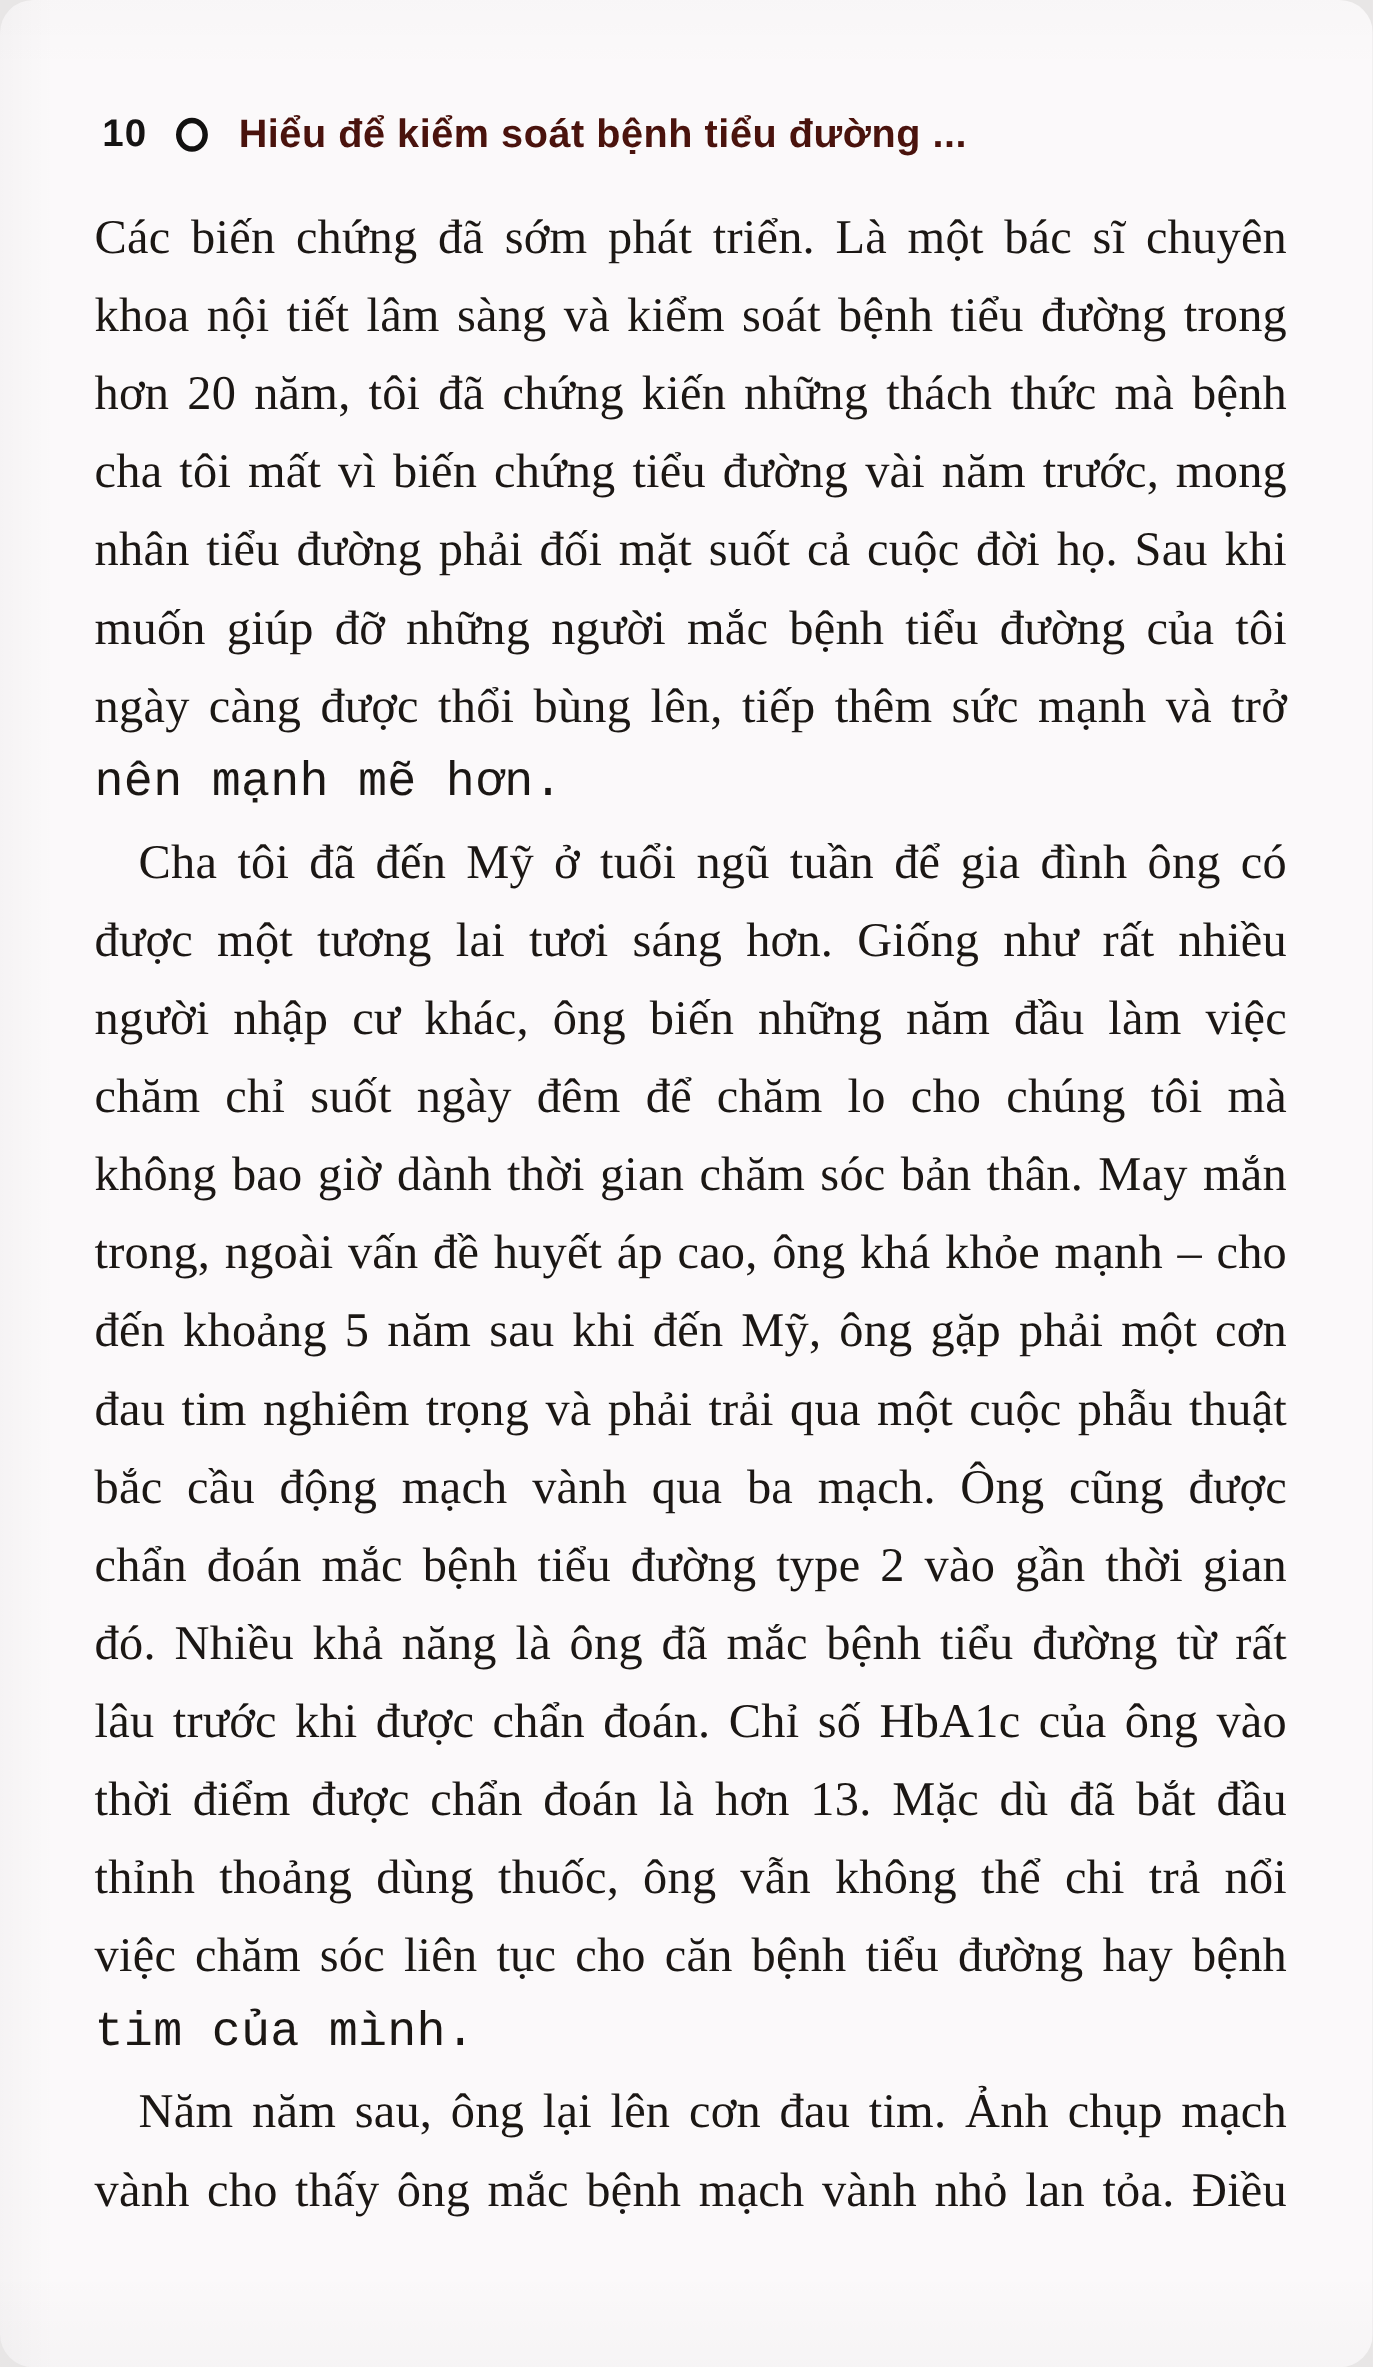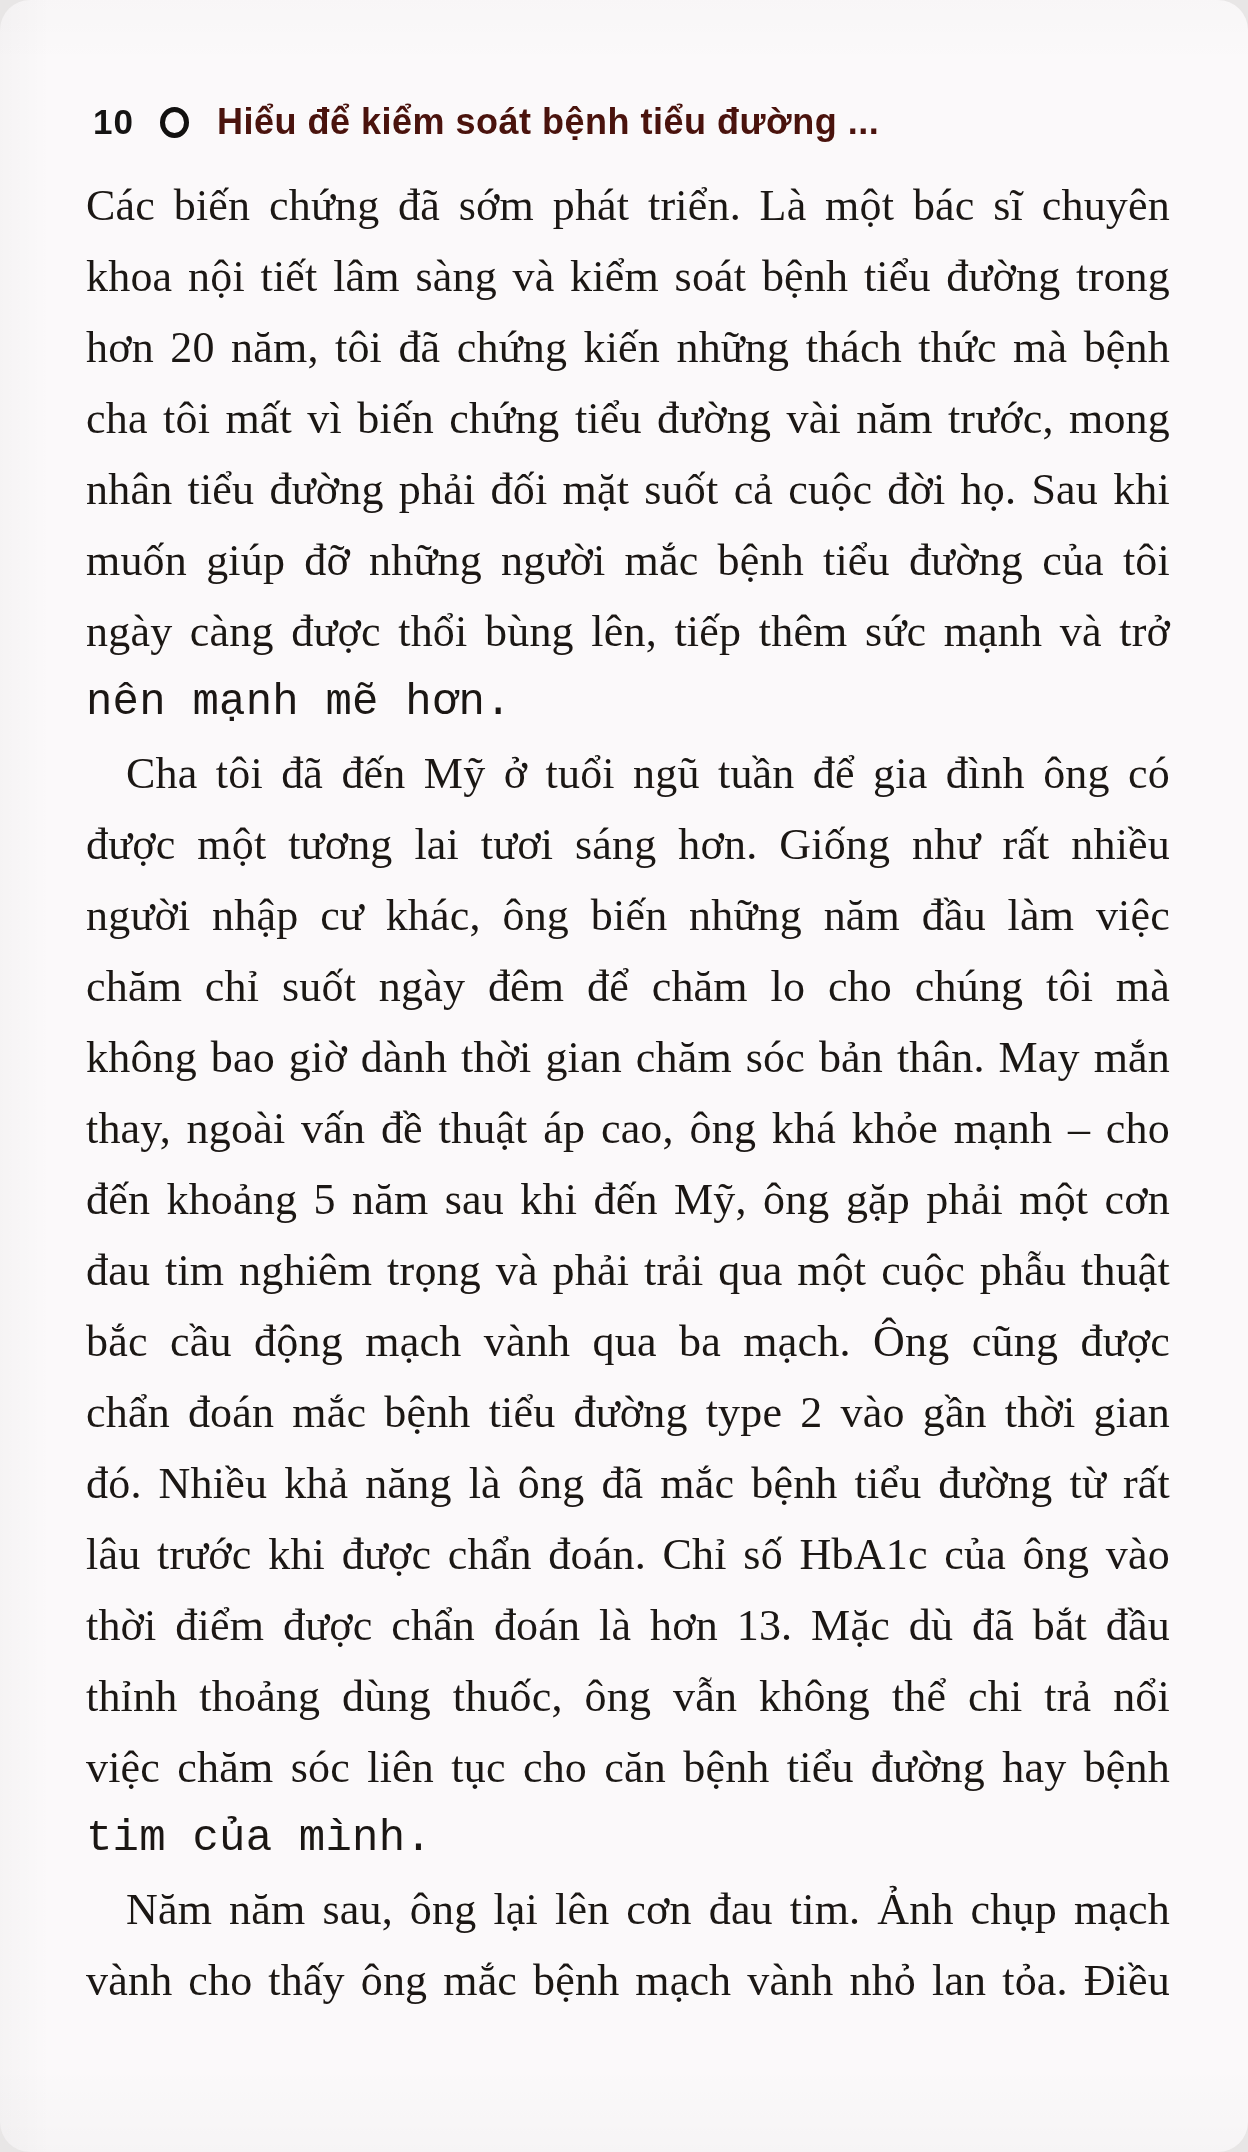--- a/index.html
+++ b/index.html
@@ -48,21 +48,21 @@
   .running-title {
     margin-left: 28px;
     font-size: 36px;
     color: #4a130d;
     letter-spacing: 0.5px;
     white-space: nowrap;
   }
   
   .body-text {
     position: absolute;
-    top: 170px;
+    top: 180px;
     left: 86px;
     right: 78px;
     color: #1b1714;
     font-size: 44px;
     line-height: 71px;
   }
   .para { margin: 0; padding: 0; }
   .line {
     text-align: justify;
     text-align-last: justify;
@@ -100,21 +100,21 @@
       <div class="line">ngày càng được thổi bùng lên, tiếp thêm sức mạnh và trở</div>
       <div class="line end">nên mạnh mẽ hơn.</div>
     </div>
 
     <div class="para">
       <div class="line indent">Cha tôi đã đến Mỹ ở tuổi ngũ tuần để gia đình ông có</div>
       <div class="line">được một tương lai tươi sáng hơn. Giống như rất nhiều</div>
       <div class="line">người nhập cư khác, ông biến những năm đầu làm việc</div>
       <div class="line">chăm chỉ suốt ngày đêm để chăm lo cho chúng tôi mà</div>
       <div class="line">không bao giờ dành thời gian chăm sóc bản thân. May mắn</div>
-      <div class="line">thay, ngoài vấn đề thuật áp cao, ông khá khỏe mạnh – cho</div>
+      <div class="line">trong, ngoài vấn đề huyết áp cao, ông khá khỏe mạnh – cho</div>
       <div class="line">đến khoảng 5 năm sau khi đến Mỹ, ông gặp phải một cơn</div>
       <div class="line">đau tim nghiêm trọng và phải trải qua một cuộc phẫu thuật</div>
       <div class="line">bắc cầu động mạch vành qua ba mạch. Ông cũng được</div>
       <div class="line">chẩn đoán mắc bệnh tiểu đường type 2 vào gần thời gian</div>
       <div class="line">đó. Nhiều khả năng là ông đã mắc bệnh tiểu đường từ rất</div>
       <div class="line">lâu trước khi được chẩn đoán. Chỉ số HbA1c của ông vào</div>
       <div class="line">thời điểm được chẩn đoán là hơn 13. Mặc dù đã bắt đầu</div>
       <div class="line">thỉnh thoảng dùng thuốc, ông vẫn không thể chi trả nổi</div>
       <div class="line">việc chăm sóc liên tục cho căn bệnh tiểu đường hay bệnh</div>
       <div class="line end">tim của mình.</div>

